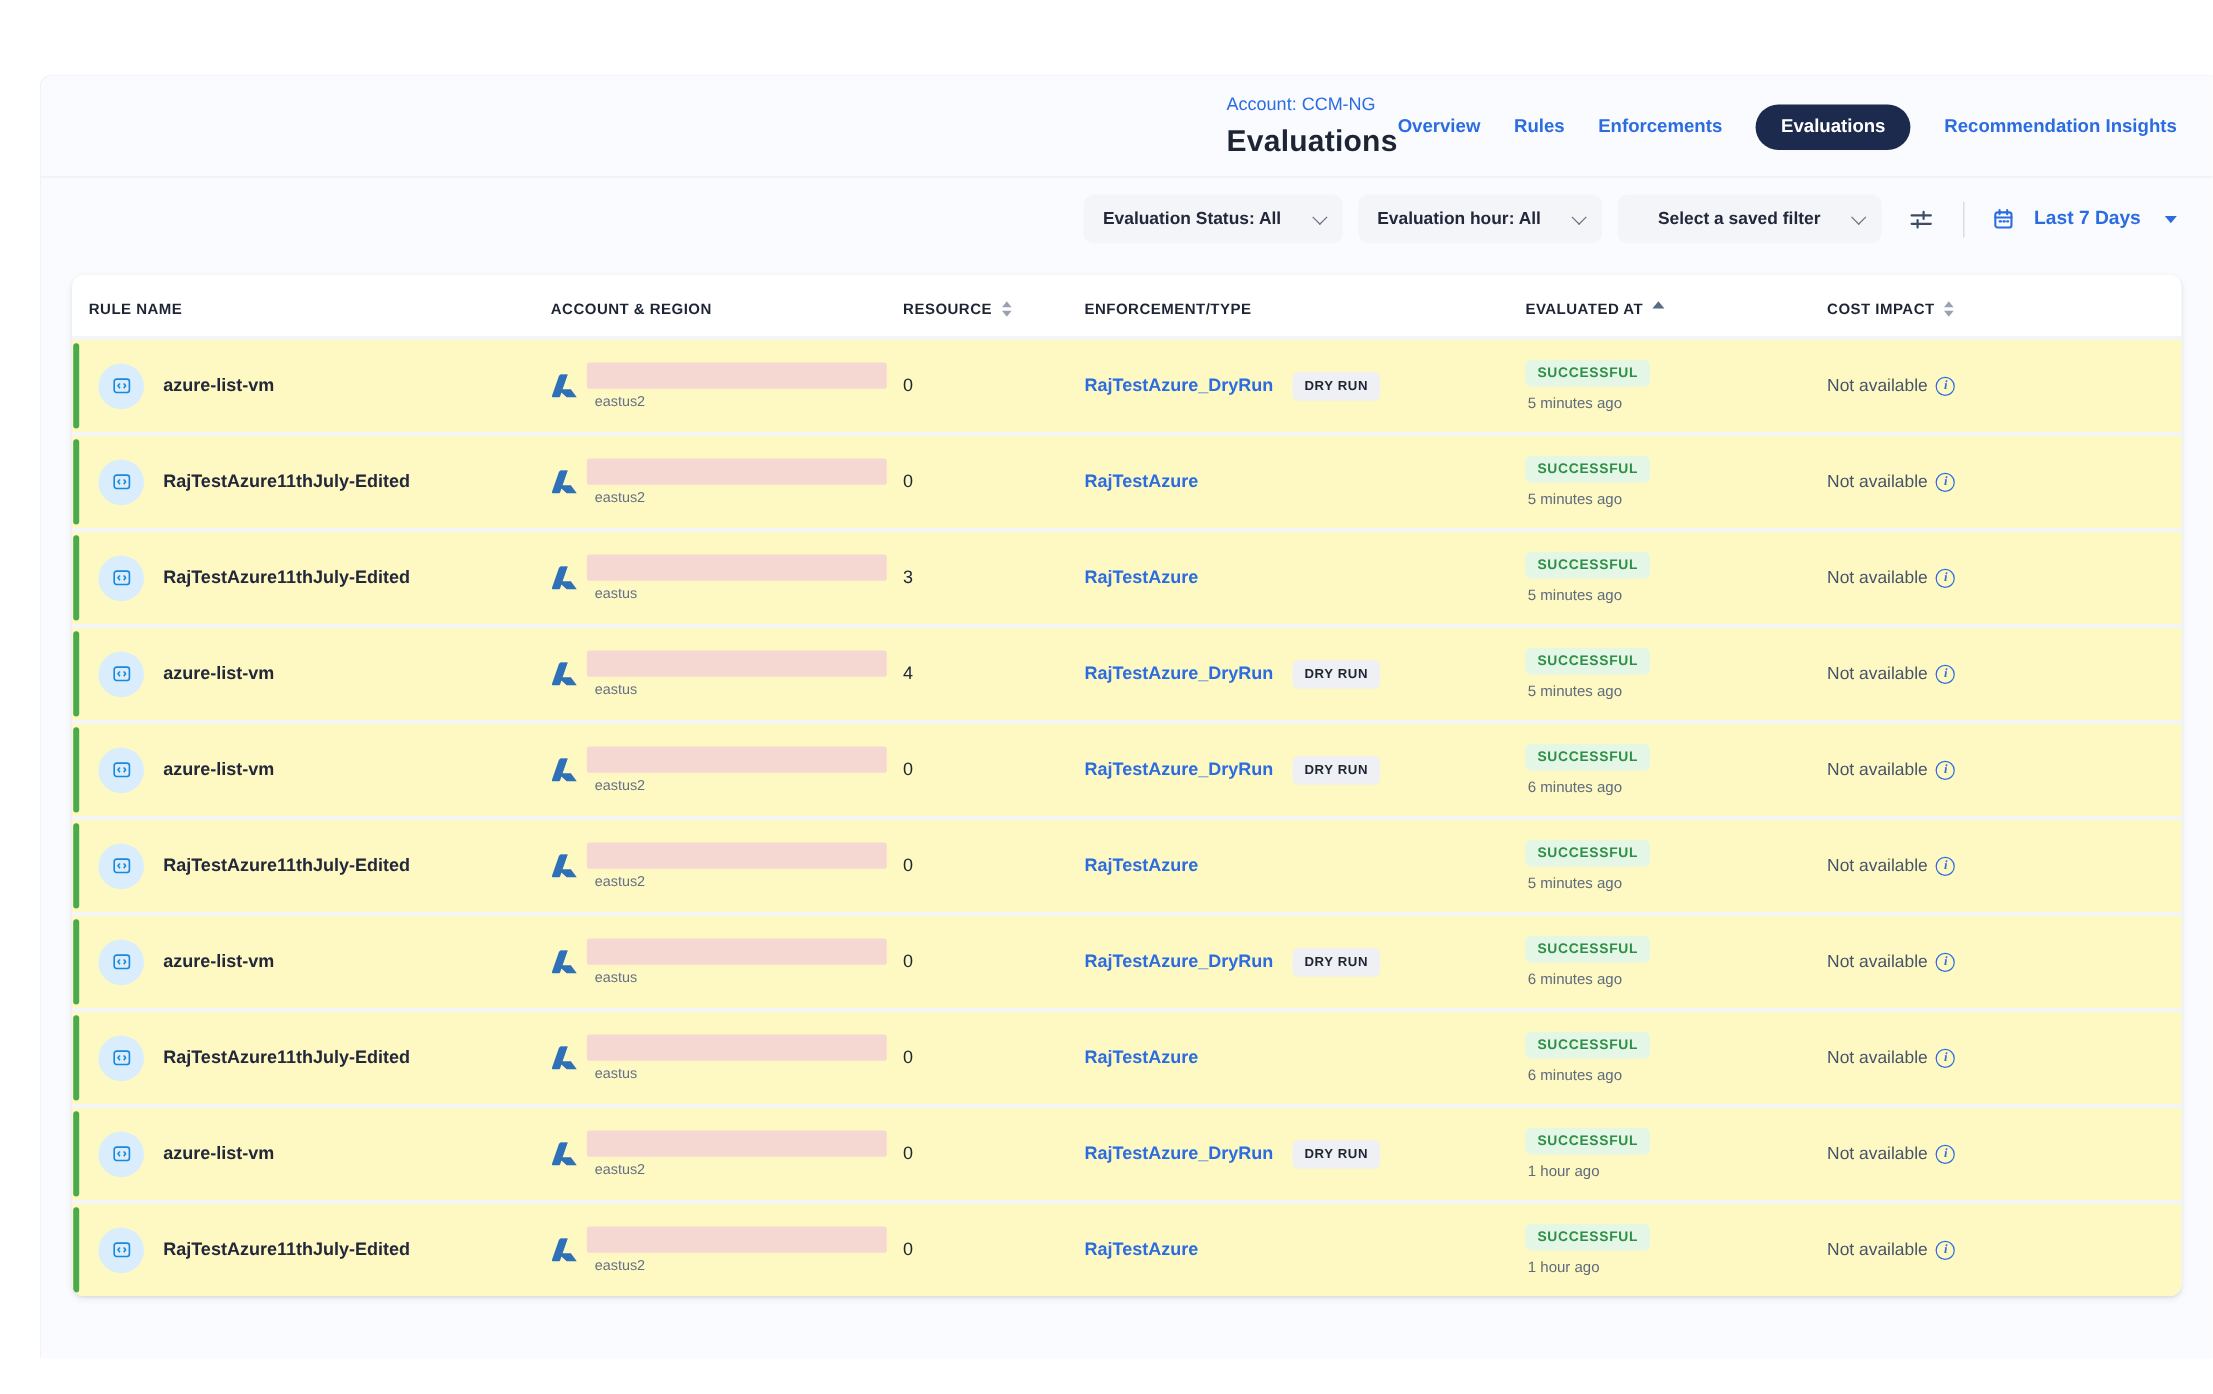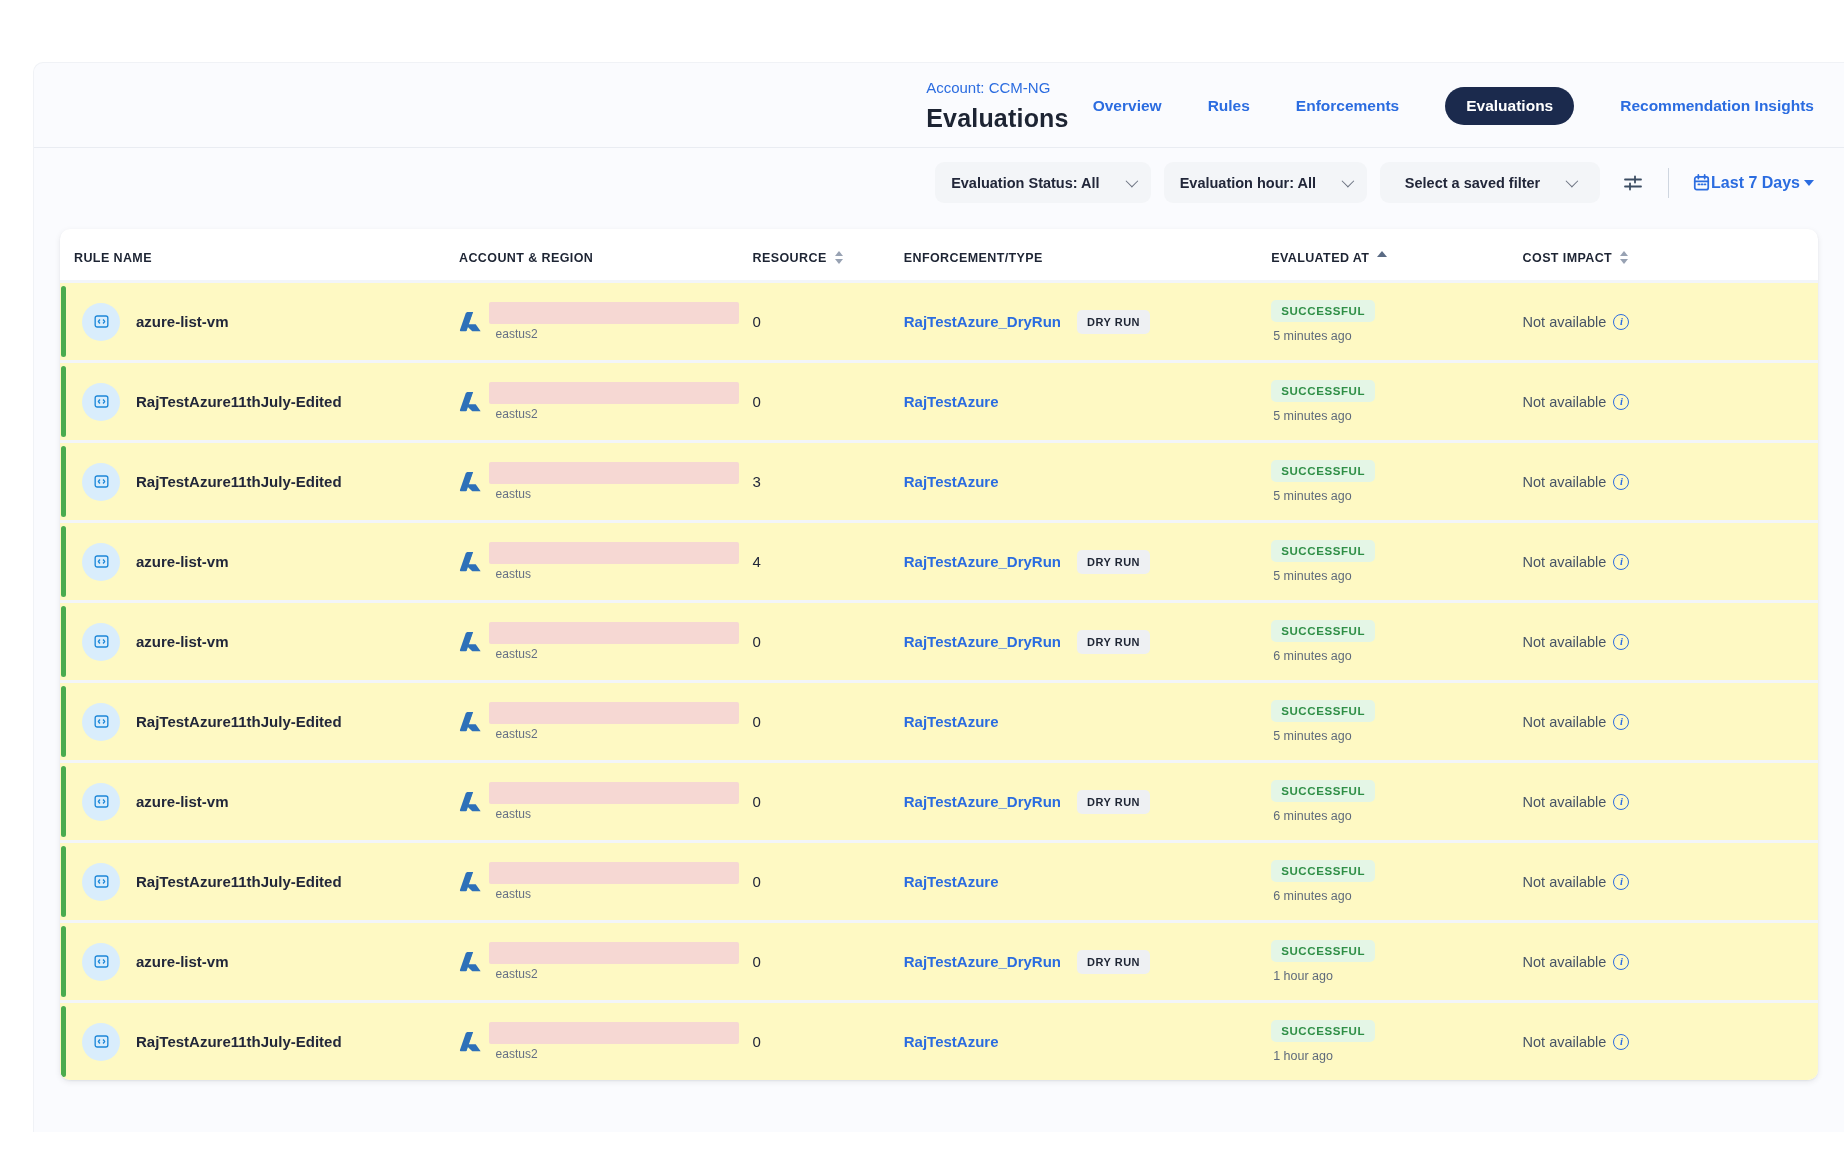--- a/index.html
+++ b/index.html
@@ -12,36 +12,36 @@
   html,body{width:1844px;height:1162px;background:#fff;overflow:hidden;position:relative;}
 
   .panel{position:absolute;left:33px;top:62px;right:0;height:1070px;background:var(--panel);
     border-top-left-radius:10px;border-left:1px solid #f0f2f6;border-top:1px solid #f0f2f6;}
 
   
   .hdr{display:flex;justify-content:flex-end;align-items:center;
     padding:16px 30px 14px 24px;border-bottom:1px solid var(--line);}
   .acct{color:var(--primary);font-size:15px;margin-bottom:8px;}
   .title{color:var(--ink);font-size:25px;font-weight:700;letter-spacing:.2px;}
-  .nav{display:flex;align-items:center;gap:46px;margin-left:24px;}
+  .nav{display:flex;align-items:center;gap:28px;}
   .nav a{color:var(--primary);font-size:15.5px;font-weight:600;text-decoration:none;cursor:pointer;}
   .nav .pill-active{background:var(--navy);color:#fff;border-radius:22px;padding:10px 21px;}
 
   
   .fbar{display:flex;justify-content:flex-end;align-items:center;gap:13px;padding:14px 30px 12px;}
   .fpill{background:var(--pill);border-radius:9px;height:41px;display:flex;align-items:center;
     padding:0 16px;font-size:14.5px;font-weight:600;color:var(--ink2);cursor:pointer;}
   .checkbox{width:18px;height:18px;border:1.5px solid #4c9aeb;border-radius:4px;background:#fff;
     margin-right:11px;flex:0 0 auto;cursor:pointer;}
   .chev{width:9px;height:9px;border-right:1.8px solid #6b7280;border-bottom:1.8px solid #6b7280;
     transform:rotate(45deg) translateY(-2px);margin-left:26px;flex:0 0 auto;}
-  .fpill.sel{width:220px;justify-content:center;}
+  .fpill.sel{width:220px;justify-content:flex-end;}
   .sliders{margin-left:8px;cursor:pointer;display:flex;align-items:center;}
   .vdiv{width:1px;height:30px;background:#cfd6e0;margin:0 10px;}
-  .daterange{display:flex;align-items:center;gap:0;color:var(--primary);font-size:16px;font-weight:600;cursor:pointer;}
+  .daterange{display:flex;align-items:center;gap:16px;color:var(--primary);font-size:16px;font-weight:600;cursor:pointer;}
   .caret{width:0;height:0;border-left:5.5px solid transparent;border-right:5.5px solid transparent;
     border-top:6.5px solid var(--primary);margin-left:4px;}
 
   
   .card{margin:14px 26px 0;background:#fff;border-radius:10px;
     box-shadow:0 1px 2px rgba(16,24,40,.06),0 2px 6px rgba(16,24,40,.08);overflow:hidden;}
   .grid{display:grid;grid-template-columns:21.9% 16.7% 8.6% 20.9% 14.3% auto;align-items:center;}
   .thead{padding:22px 0 15px;}
   .th{font-size:12.5px;font-weight:700;color:var(--ink);letter-spacing:.4px;padding-left:14px;
     display:flex;align-items:flex-start;gap:8px;}

